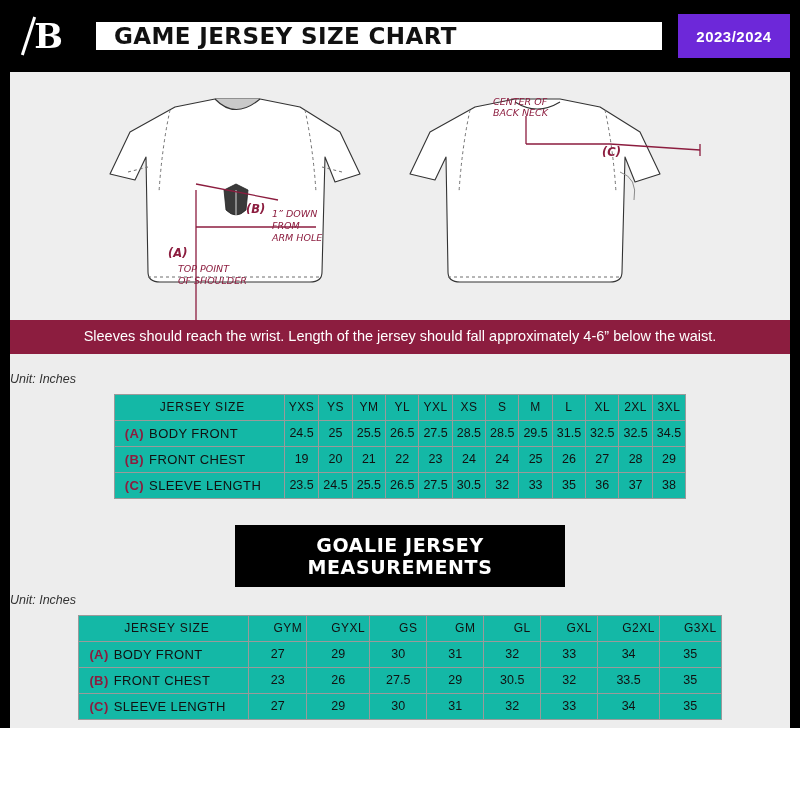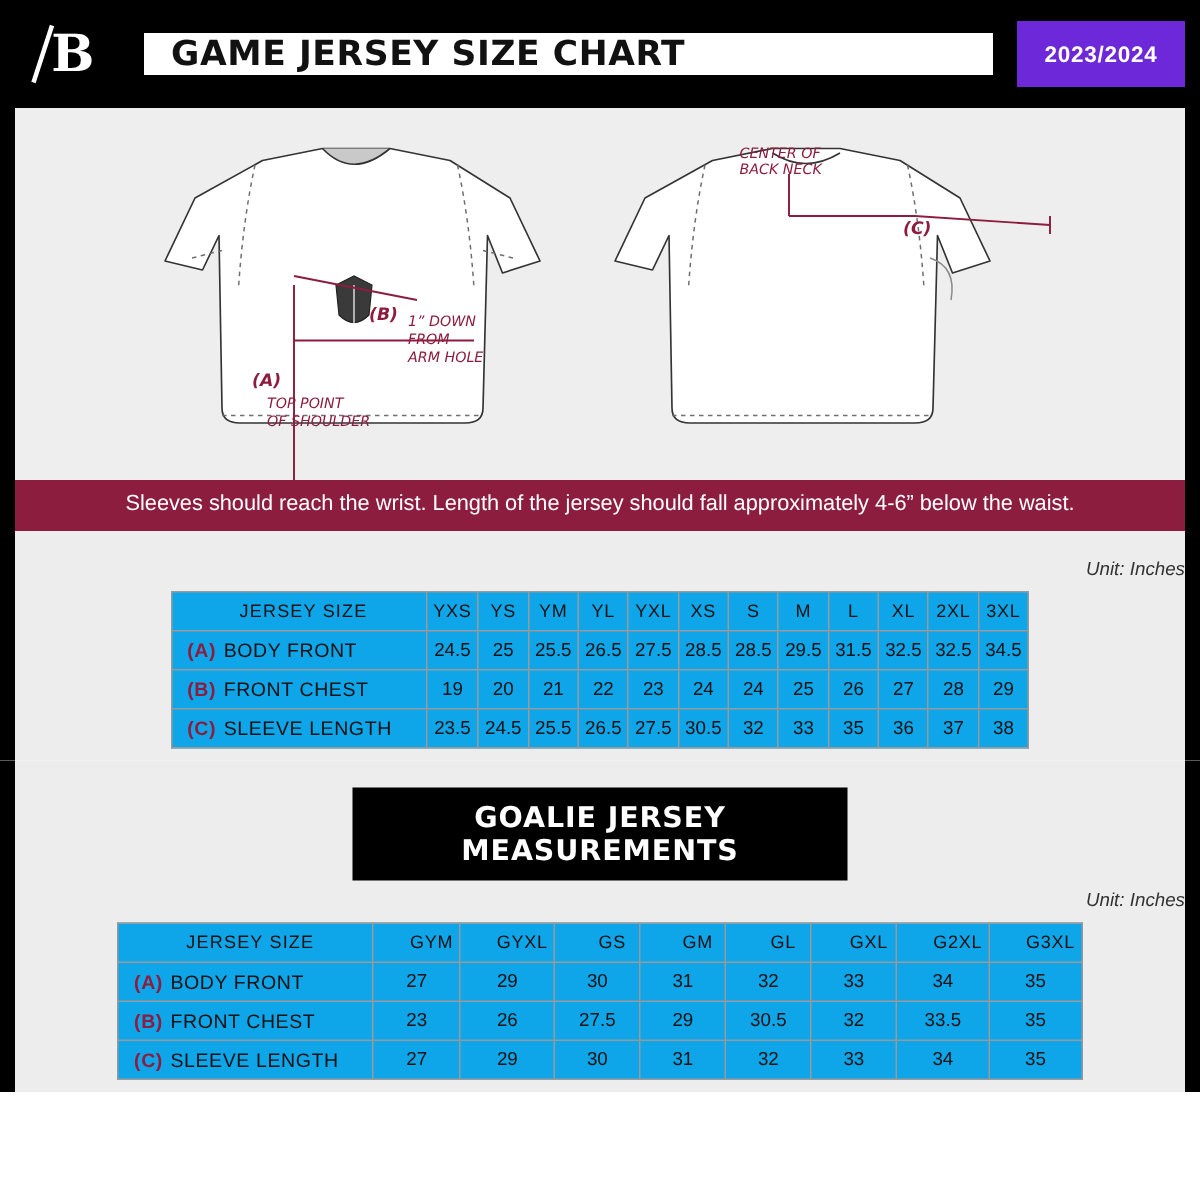--- a/index.html
+++ b/index.html
@@ -113,30 +113,30 @@
     color: #fff;
     width: 330px;
     text-align: center;
     padding: 9px 0;
     font-size: 19px;
     letter-spacing: 0.6px;
     font-weight: bold;
     font-family: "DejaVu Sans", sans-serif;
   }
   .unit {
-    text-align: right;
+    text-align: left;
     font-size: 12.5px;
     font-style: italic;
     color: #333;
     margin: 6px 0 8px 0;
   }
   table {
     border-collapse: collapse;
     margin: 0 auto;
-    background: #0ea5e9;
+    background: #14b8a6;
     font-size: 12.5px;
   }
   table td, table th {
     border: 1px solid #9a9a9a;
     height: 26px;
     text-align: center;
     font-weight: normal;
     color: #111;
     padding: 0 4px;
   }

